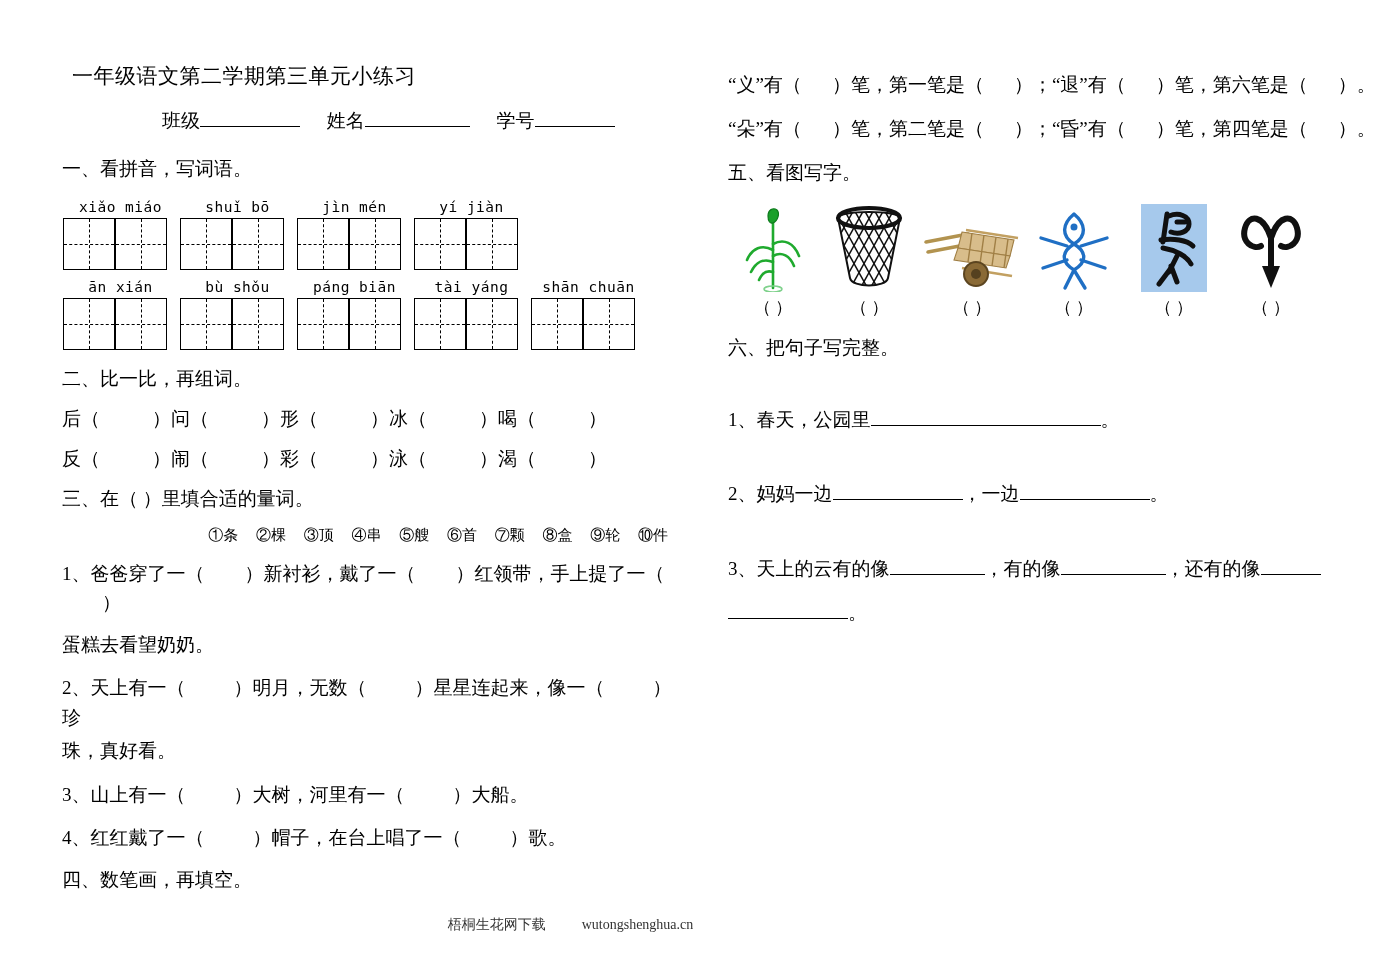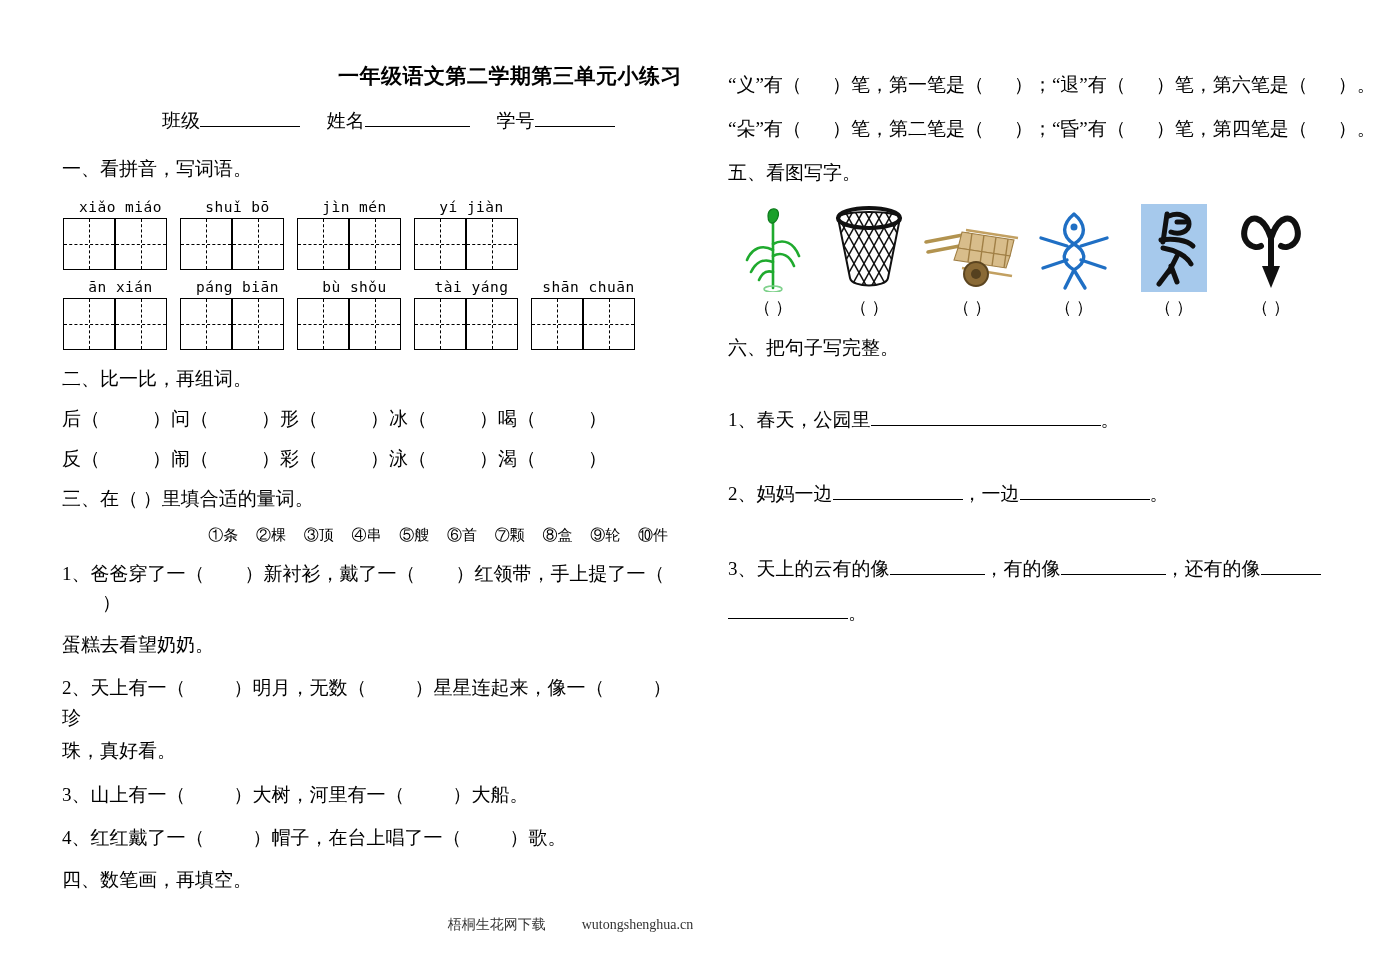--- a/index.html
+++ b/index.html
@@ -27,23 +27,23 @@
     width: 620px;
   }
   .col-right {
     position: absolute;
     left: 728px;
     top: 72px;
     width: 590px;
   }
 
   .doc-title {
-    text-align: right;
+    text-align: left;
     font-size: 21px;
-    font-weight: bold;
+    font-weight: normal;
     letter-spacing: 0.5px;
     margin: 0 0 18px 0;
     padding-left: 10px;
   }
 
   .id-row {
     font-size: 19px;
     padding-left: 100px;
     margin-bottom: 22px;
     white-space: nowrap;
@@ -259,28 +259,28 @@
 
       <div class="pinyin-row">
         <div class="pinyin-cell">
           <div class="pinyin-text">ān xián</div>
           <div class="tzg-pair">
               <div class="tzg"></div>
               <div class="tzg"></div>
             </div>
         </div>
         <div class="pinyin-cell">
+          <div class="pinyin-text">bù shǒu</div>
+          <div class="tzg-pair">
+              <div class="tzg"></div>
+              <div class="tzg"></div>
+            </div>
+        </div>
+        <div class="pinyin-cell">
           <div class="pinyin-text">páng biān</div>
-          <div class="tzg-pair">
-              <div class="tzg"></div>
-              <div class="tzg"></div>
-            </div>
-        </div>
-        <div class="pinyin-cell">
-          <div class="pinyin-text">bù shǒu</div>
           <div class="tzg-pair">
               <div class="tzg"></div>
               <div class="tzg"></div>
             </div>
         </div>
         <div class="pinyin-cell">
           <div class="pinyin-text">tài yáng</div>
           <div class="tzg-pair">
               <div class="tzg"></div>
               <div class="tzg"></div>

